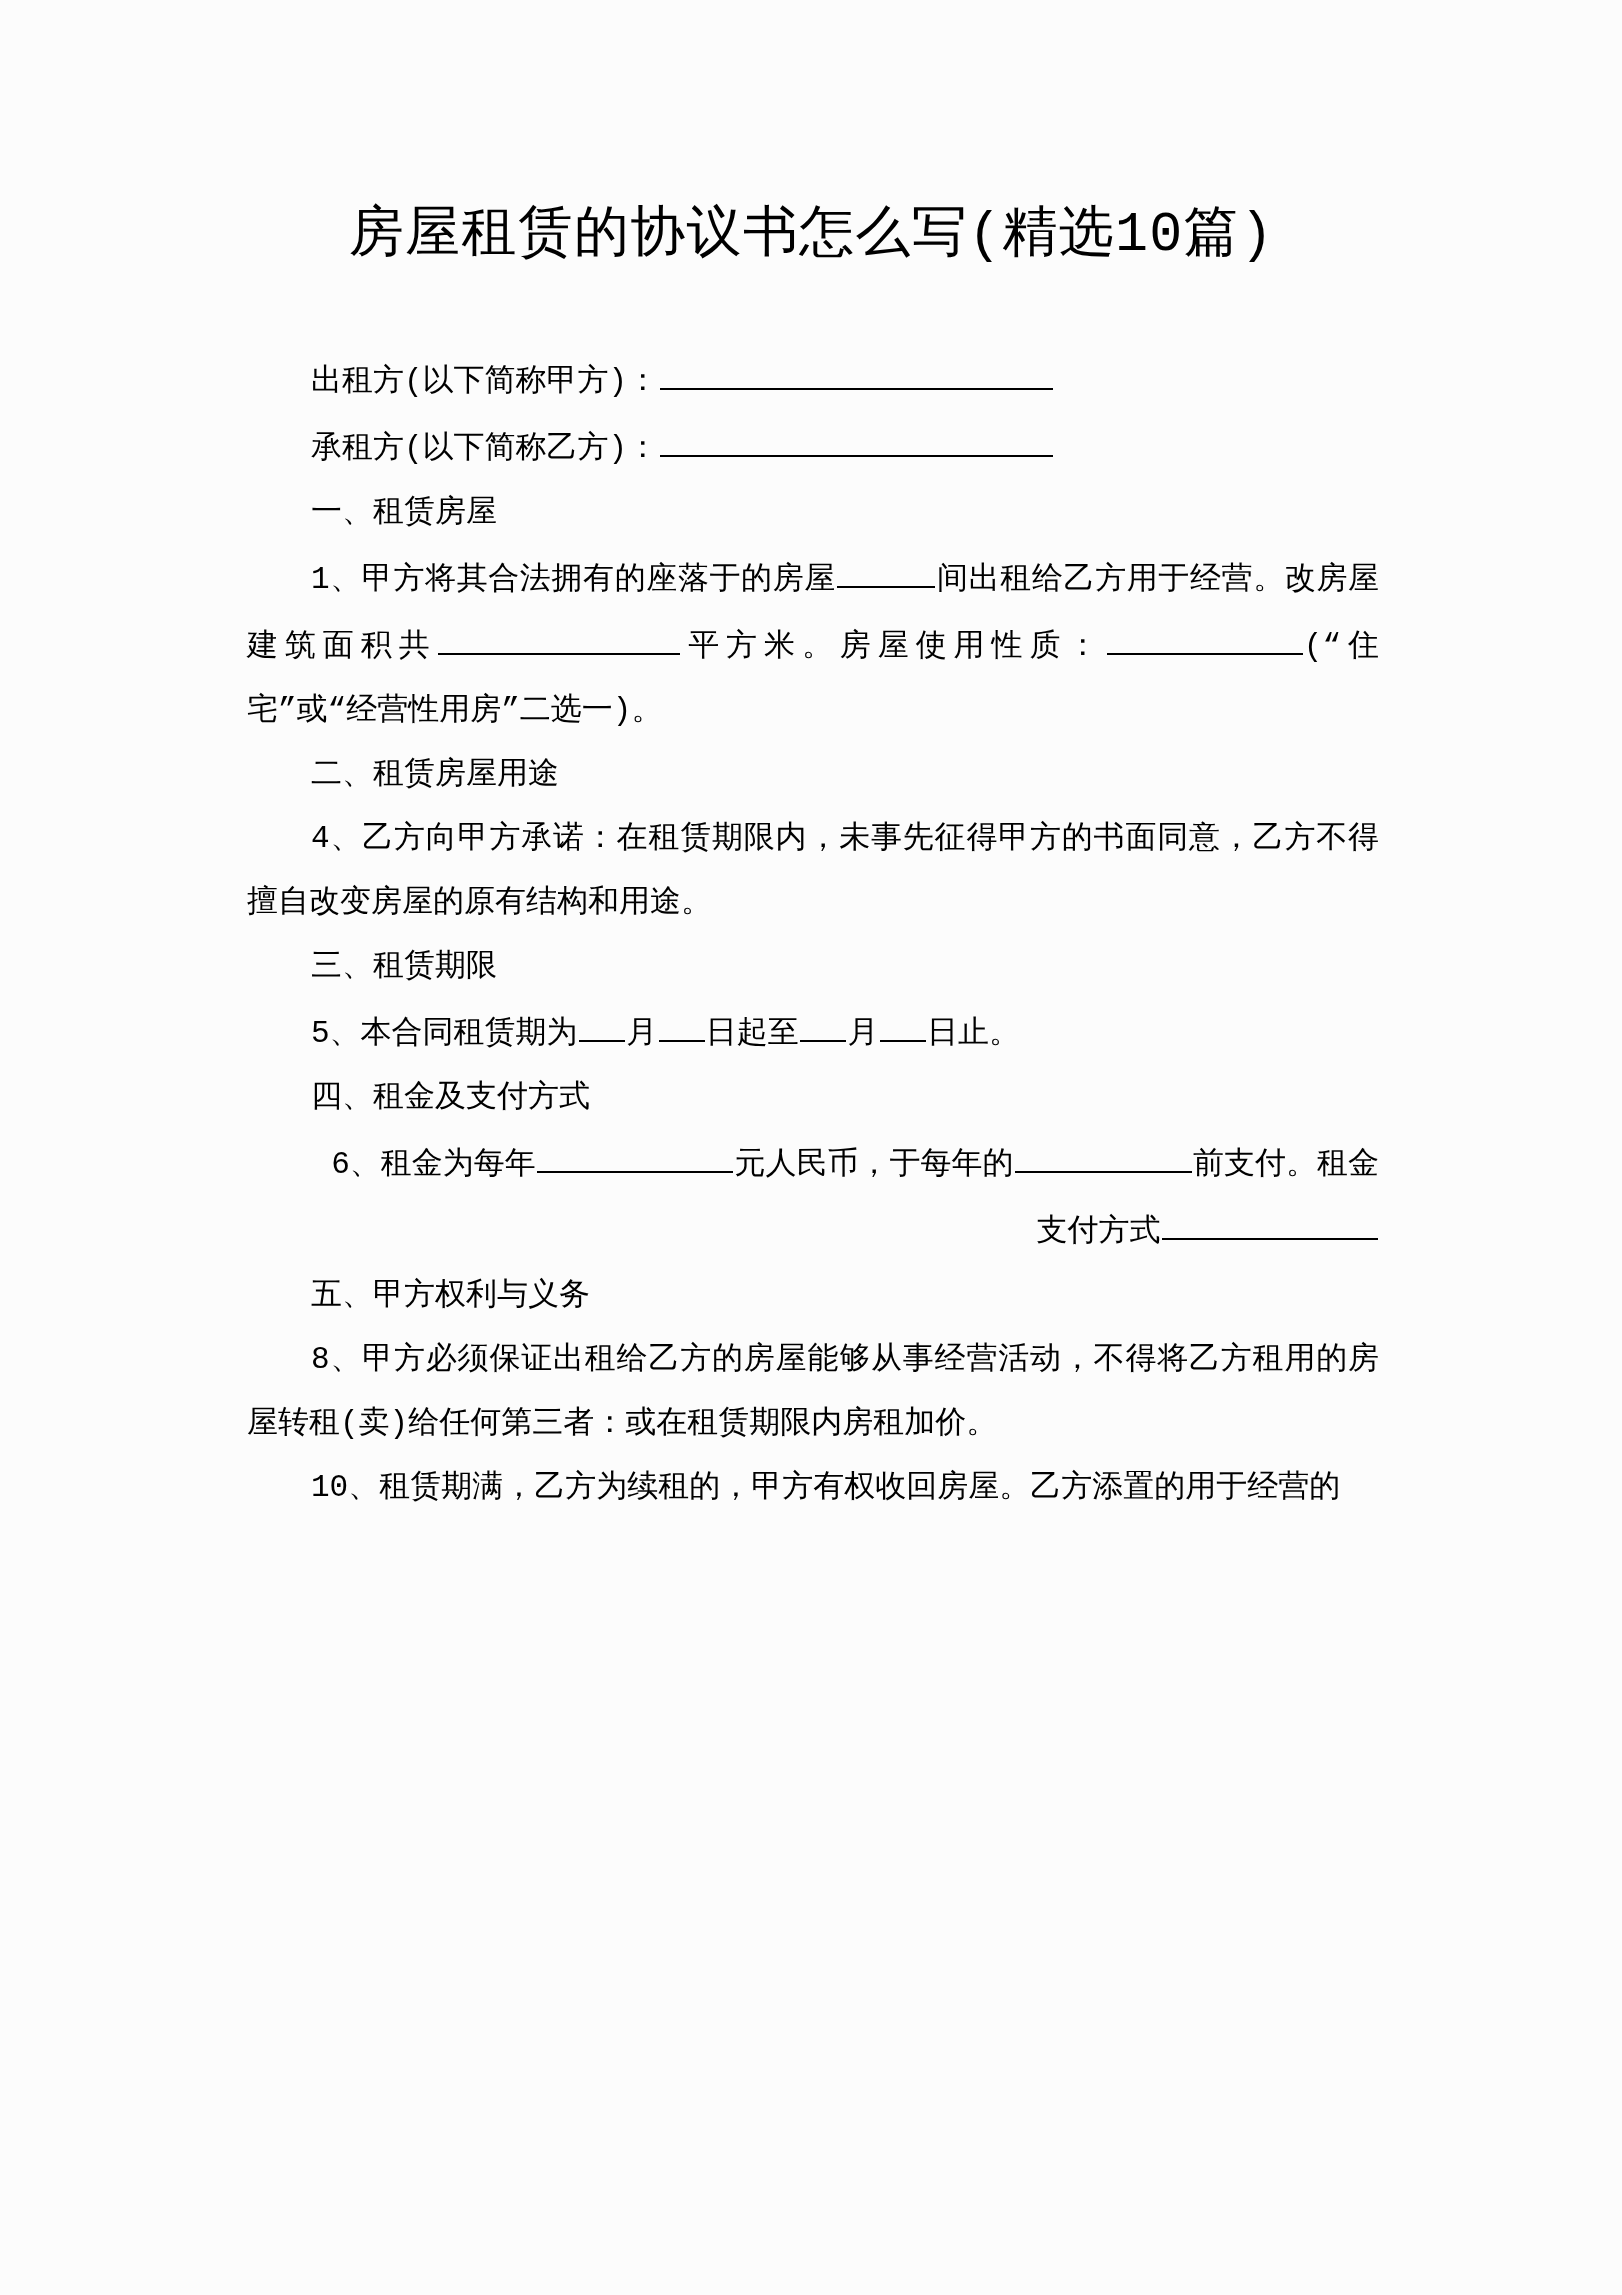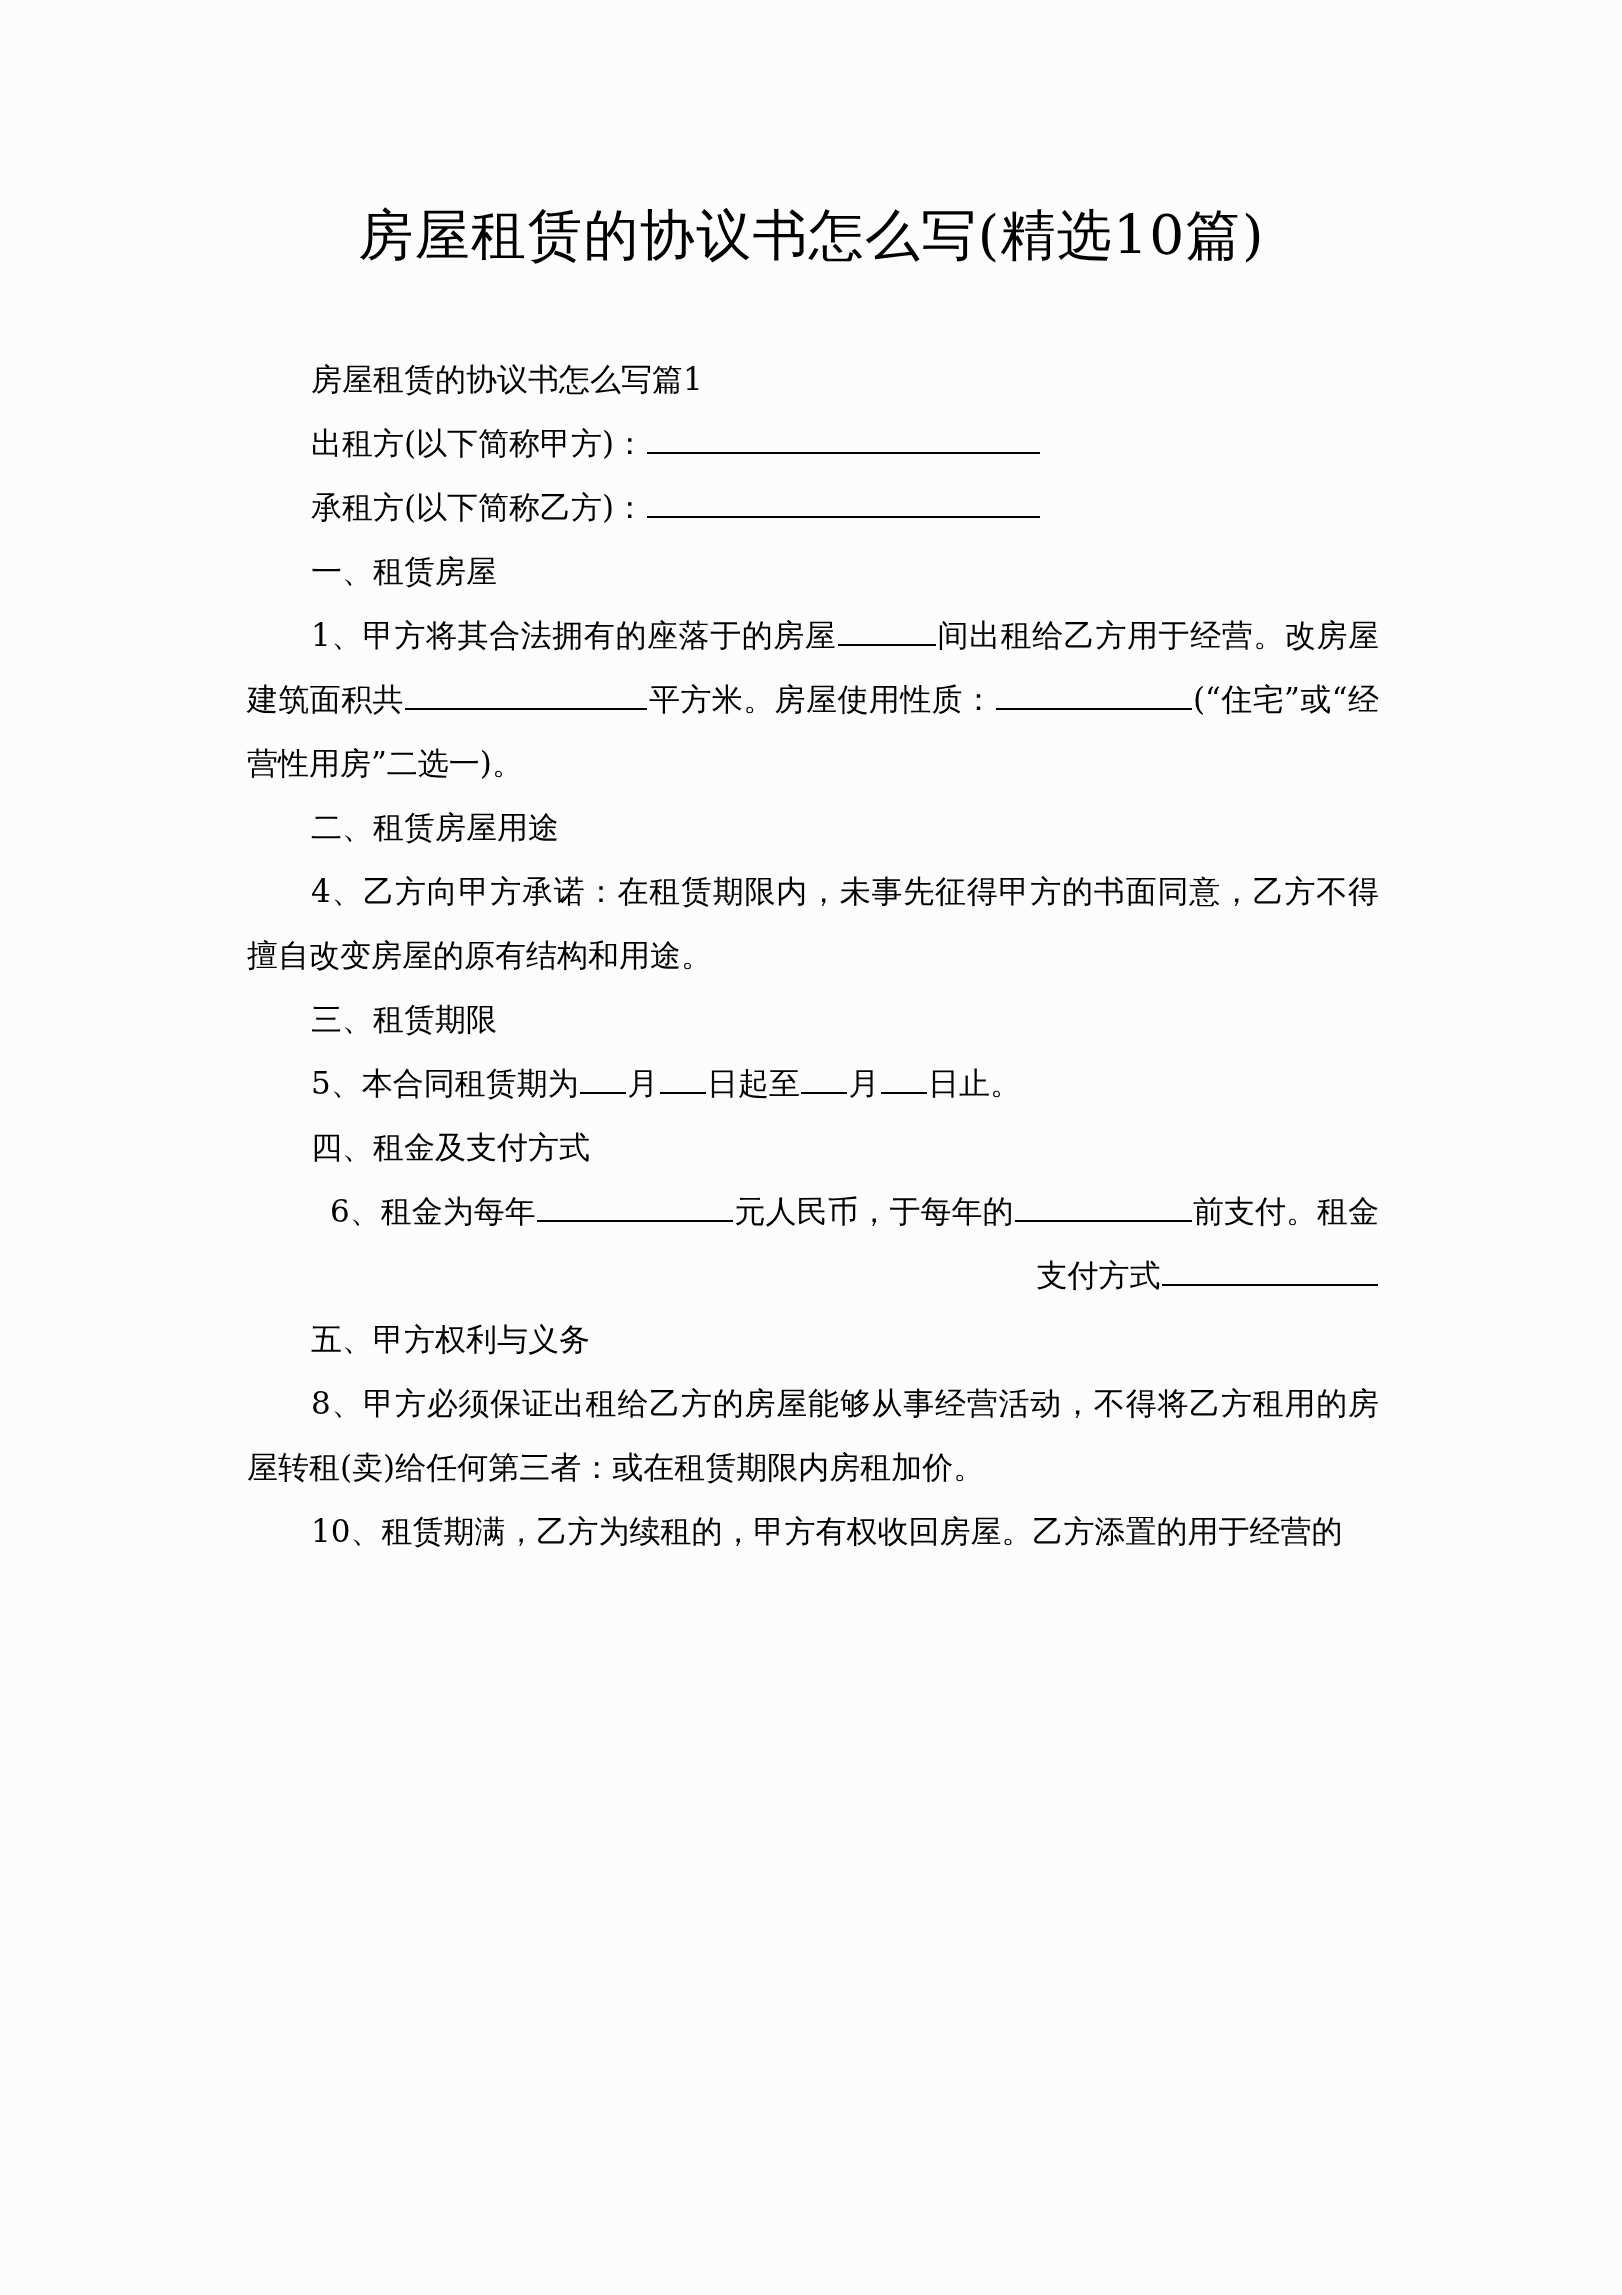--- a/index.html
+++ b/index.html
@@ -14,20 +14,21 @@
     overflow: hidden;
     color: #000;
     font-family: "DejaVu Serif", "Liberation Serif", serif;
   }
   .page {
     position: absolute;
     left: 0; top: 0;
     width: 1623px;
     height: 2295px;
     background: #fcfcfc;
+    font-family: Liberation Mono, monospace;
   }
   .title {
     position: absolute;
     left: 0;
     top: 196px;
     width: 1623px;
     text-align: center;
     font-size: 55px;
     line-height: 79px;
     letter-spacing: 1.3px;
@@ -56,21 +57,20 @@
     margin: 0 1.3px;
   }
 </style>
 </head>
 <body>
 
 <div class="page">
   <h1 class="title">房屋租赁的协议书怎么写(精选10篇)</h1>
 
   <div class="body">
-    <p class="p">房屋租赁的协议书怎么写篇1</p>
 
     <p class="p"><span>出租方(以下简称甲方)：</span><span class="blank" style="width:393px"></span></p>
 
     <p class="p"><span>承租方(以下简称乙方)：</span><span class="blank" style="width:393px"></span></p>
 
 
     <p class="p">一、租赁房屋</p>
     <p class="p"><span>1、甲方将其合法拥有的座落于的房屋</span><span class="blank" style="width:98px"></span><span>间出租给乙方用于经营。改房屋建筑面积共</span><span class="blank" style="width:242px"></span><span>平方米。房屋使用性质：</span><span class="blank" style="width:196px"></span><span>(“住宅”或“经营性用房”二选一)。</span></p>
 
     <p class="p">二、租赁房屋用途</p>

